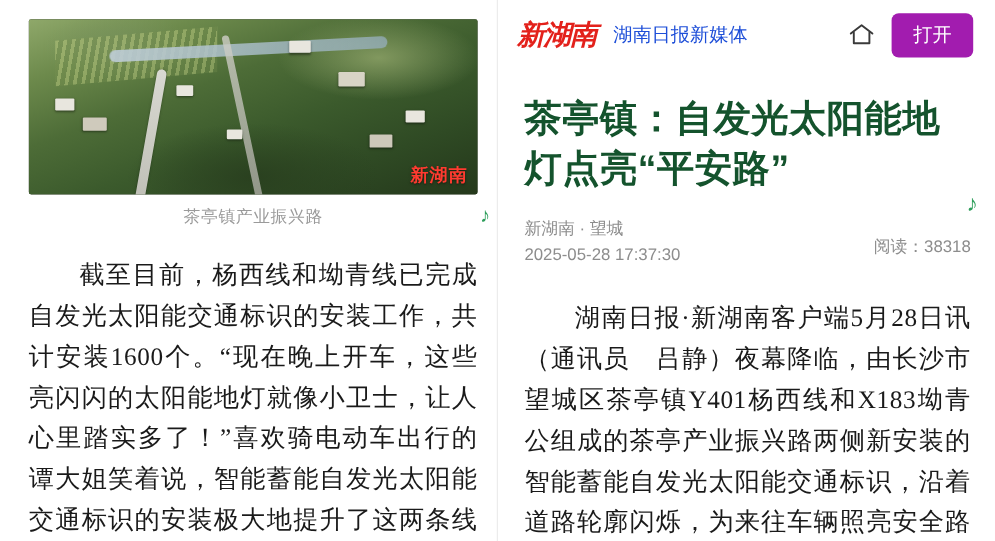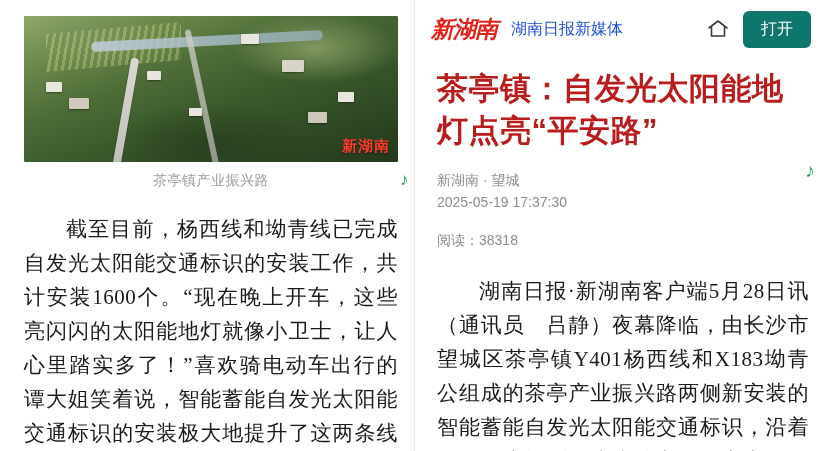--- a/index.html
+++ b/index.html
@@ -167,46 +167,45 @@
     white-space: nowrap;
     margin-left: 4px;
   }
   .header-spacer { flex: 1; }
   .home-icon {
     width: 30px; height: 30px;
     display: flex; align-items: center; justify-content: center;
     color: #3a3a3a;
   }
   .open-btn {
-    background: #0f766e;
+    background: #a21caf;
     color: #ffffff;
     font-size: 16px;
     padding: 8px 18px;
     border: none;
     border-radius: 6px;
     cursor: pointer;
     font-family: "Liberation Sans", sans-serif;
   }
 
   .r-title {
-    margin: 10px 20px 0 22px;
+    margin: 20px 20px 0 22px;
     font-size: 31px;
     line-height: 1.34;
     font-weight: 700;
-    color: #b91c1c;
+    color: #14532d;
     letter-spacing: .5px;
     font-family: "Liberation Sans", sans-serif;
   }
 
   .r-meta {
     margin: 18px 20px 0 22px;
     display: flex;
     align-items: flex-start;
     justify-content: space-between;
-    flex-direction: column;
   }
   .meta-left { color: #8d8d8d; font-size: 14px; line-height: 1.6; }
   .meta-source { display: block; }
   .meta-time { display: block; }
   .meta-right { color: #8d8d8d; font-size: 14px; padding-top: 18px; white-space: nowrap; }
 
   .note-right {
     position: absolute;
     right: 14px; top: 160px;
     color: #2e9e5b;
@@ -268,21 +267,21 @@
         </svg>
       </span>
       <button class="open-btn">打开</button>
     </div>
 
     <h1 class="r-title">茶亭镇：自发光太阳能地灯点亮“平安路”</h1>
 
     <div class="r-meta">
       <div class="meta-left">
         <span class="meta-source">新湖南 · 望城</span>
-        <span class="meta-time">2025-05-19 17:37:30</span>
+        <span class="meta-time">2025-05-28 17:37:30</span>
       </div>
       <div class="meta-right">阅读：38318</div>
     </div>
 
     <div class="note-right">♪</div>
 
     <div class="r-body">湖南日报·新湖南客户端5月28日讯（通讯员　吕静）夜幕降临，由长沙市望城区茶亭镇Y401杨西线和X183坳青公组成的茶亭产业振兴路两侧新安装的智能蓄能自发光太阳能交通标识，沿着道路轮廓闪烁，为来往车辆照亮安全路径。近</div>
   </div>
 
 </div>

